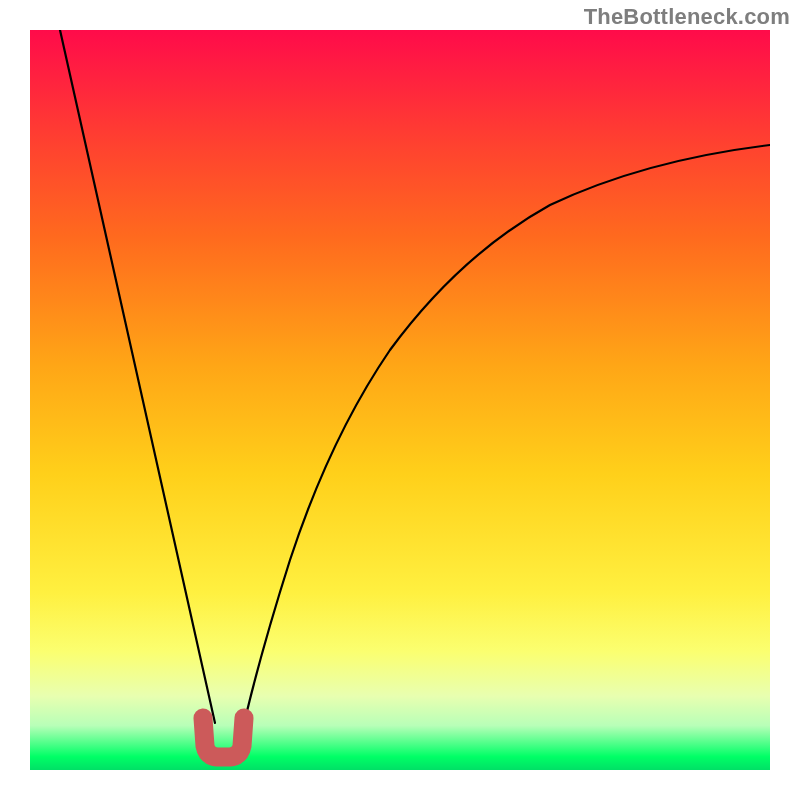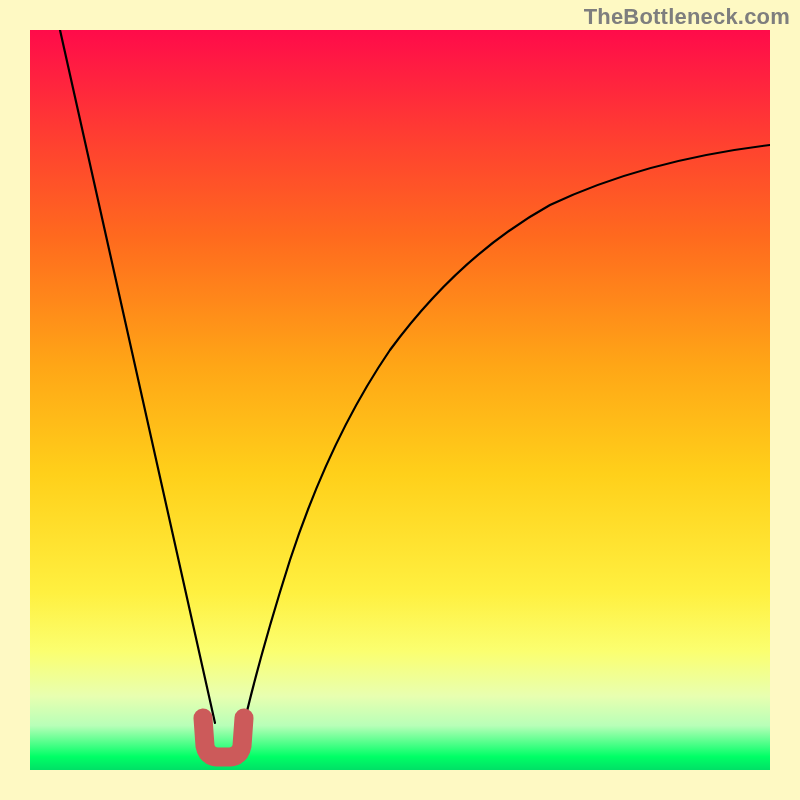--- a/index.html
+++ b/index.html
@@ -7,21 +7,21 @@
     padding: 0;
     width: 800px;
     height: 800px;
     background: #000;
     overflow: hidden;
   }
   .frame {
     position: absolute;
     width: 800px;
     height: 800px;
-    background: #fef9c3;
+    background: #ffffff;
   }
   .plot-area {
     position: absolute;
     left: 30px;
     top: 30px;
     width: 740px;
     height: 740px;
     background: linear-gradient(to bottom,
       #ff0b4a 0%,
       #ff2040 6%,

